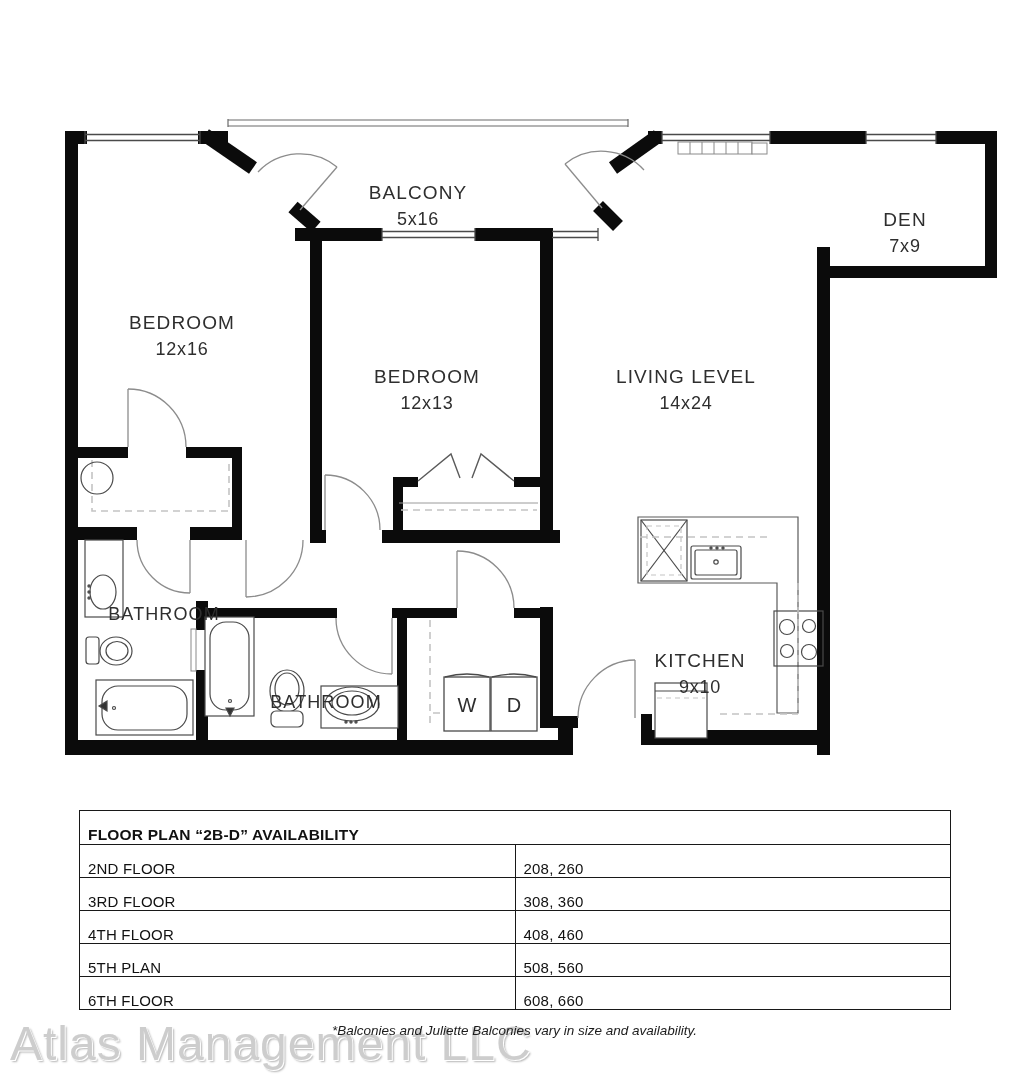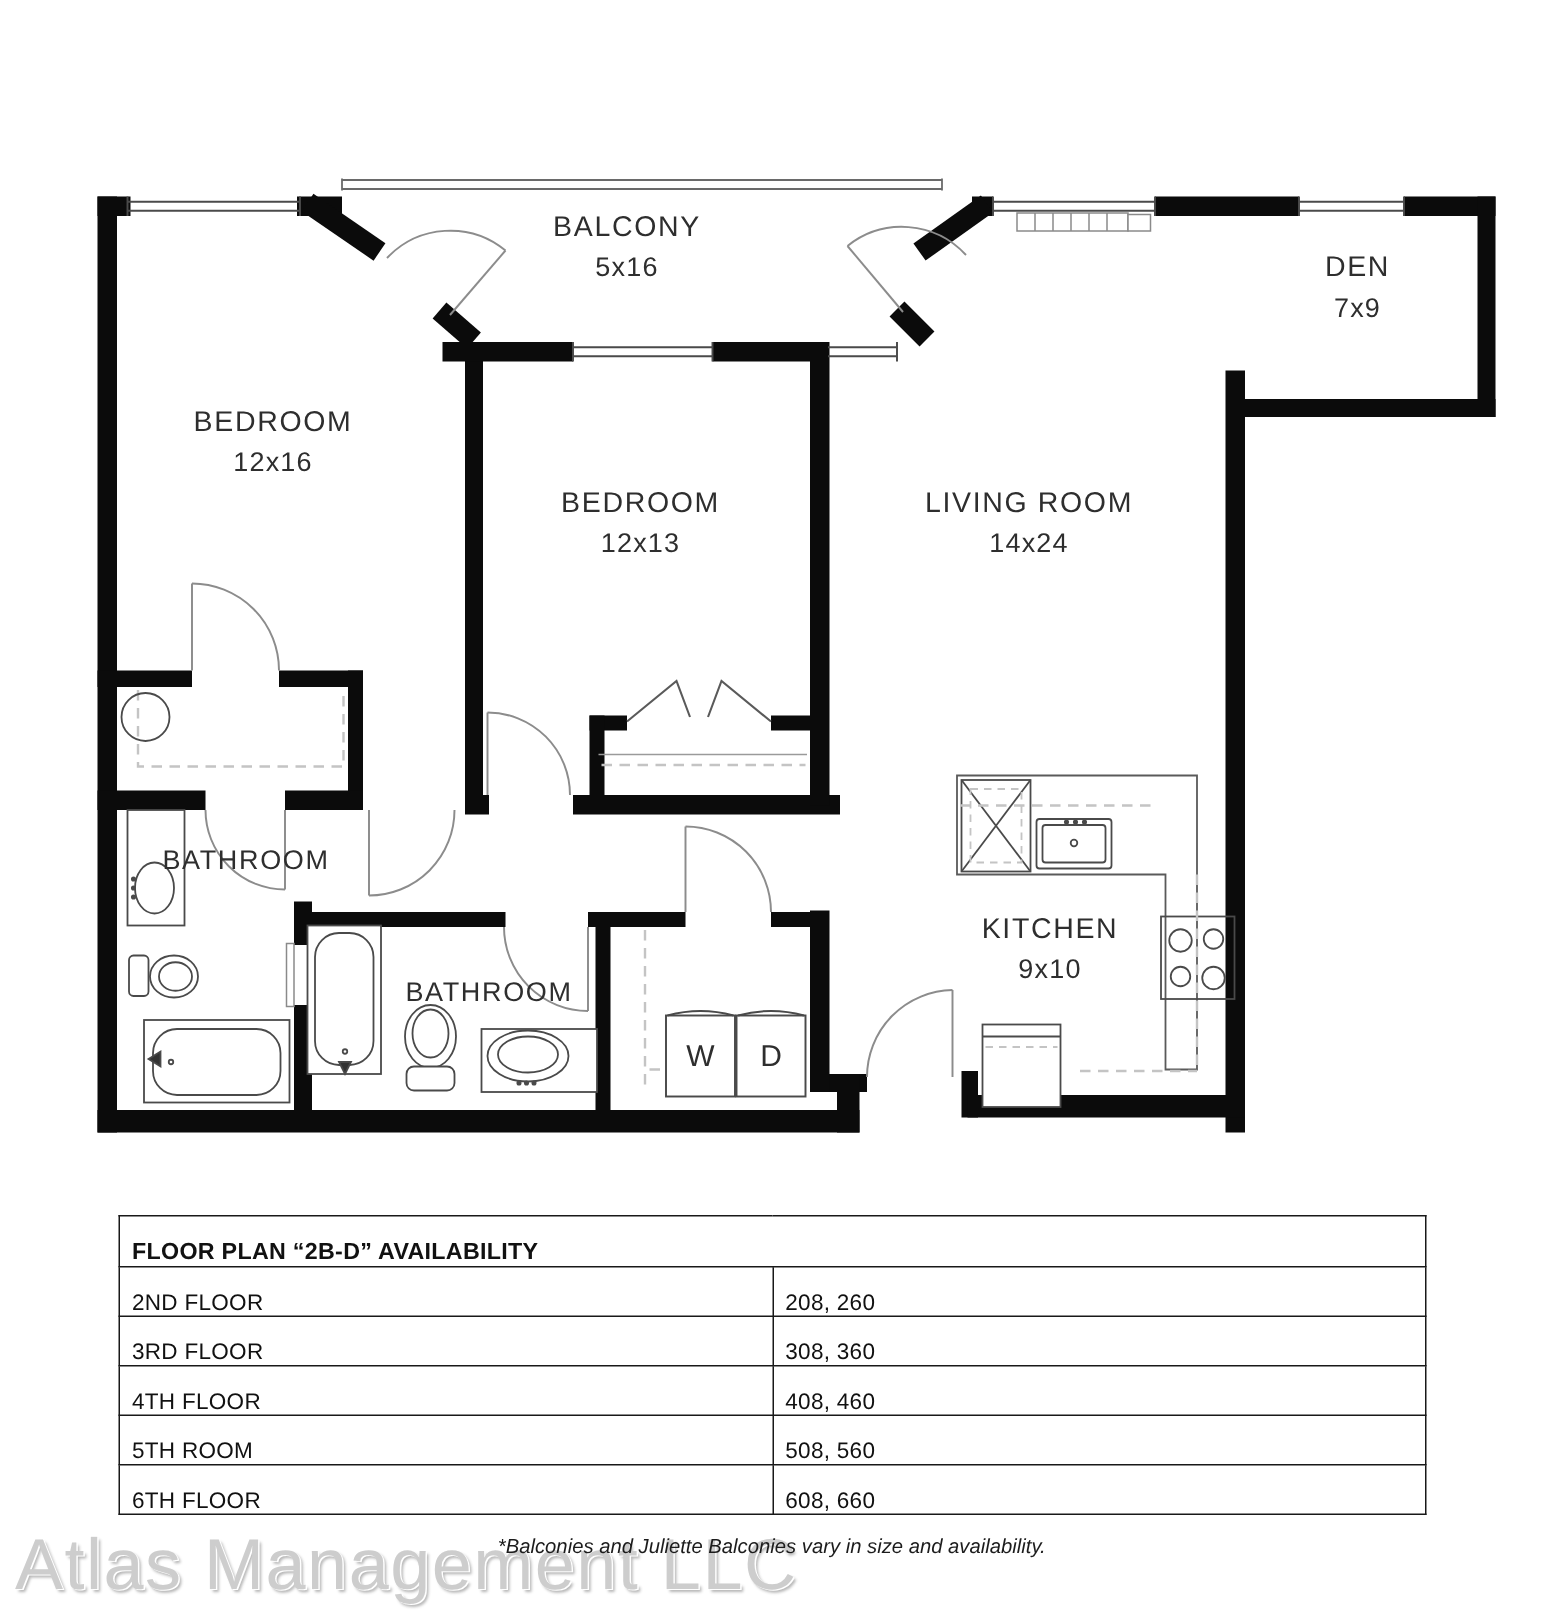--- a/index.html
+++ b/index.html
@@ -2,21 +2,21 @@
 <html><head>
 <meta charset="utf-8">
 <style>
   html,body{margin:0;padding:0;background:#ffffff;}
   #page{position:relative;width:1029px;height:1080px;background:#fff;overflow:hidden;
         font-family:"Liberation Sans",sans-serif;}
   #plan-svg{position:absolute;left:0;top:0;width:1029px;height:1080px;}
   .page-title{position:absolute;left:0;right:0;top:38px;text-align:center;
       font-size:23px;font-weight:700;letter-spacing:.3px;color:#111;}
   .room-label{position:absolute;transform:translate(-50%,-50%);text-align:center;
-      color:#2e2e2e;font-size:19px;letter-spacing:1.1px;line-height:26px;white-space:nowrap;}
+      color:#2e2e2e;font-size:19px;letter-spacing:1.1px;line-height:26px;white-space:nowrap;margin-top:41px;}
   .room-label .dims{font-size:18px;letter-spacing:.8px;}
   .appliance-letter{position:absolute;transform:translate(-50%,-50%);font-size:20px;
       color:#2e2e2e;letter-spacing:0;}
   .avail-table{position:absolute;left:79px;top:810px;width:872px;border-collapse:collapse;
       table-layout:fixed;}
   .avail-table td{border:1.6px solid #181818;font-size:15px;color:#111;
       padding:15px 0 0 8px;vertical-align:middle;letter-spacing:.2px;}
   .avail-table tr{height:24.7px;}
   .avail-table .t-title td{font-weight:700;font-size:15.5px;}
   .avail-table .t-colhead td{font-weight:700;}
@@ -271,21 +271,21 @@
   </div>
   <div class="room-label" style="left:182px;top:295px;">
     <div>BEDROOM</div>
     <div class="dims">12x16</div>
   </div>
   <div class="room-label" style="left:427px;top:349px;">
     <div>BEDROOM</div>
     <div class="dims">12x13</div>
   </div>
   <div class="room-label" style="left:686px;top:349px;">
-    <div>LIVING ROOM</div>
+    <div>LIVING LEVEL</div>
     <div class="dims">14x24</div>
   </div>
   <div class="room-label" style="left:700px;top:633px;">
     <div>KITCHEN</div>
     <div class="dims">9x10</div>
   </div>
   <div class="room-label" style="left:164px;top:573px;font-size:18px;">
     <div>BATHROOM</div>
   </div>
   <div class="room-label" style="left:326px;top:661px;font-size:18px;">
@@ -305,21 +305,21 @@
     </tr>
     <tr>
       <td class="col-level">3RD FLOOR</td>
       <td>308, 360</td>
     </tr>
     <tr>
       <td class="col-level">4TH FLOOR</td>
       <td>408, 460</td>
     </tr>
     <tr>
-      <td class="col-level">5TH ROOM</td>
+      <td class="col-level">5TH PLAN</td>
       <td>508, 560</td>
     </tr>
     <tr>
       <td class="col-level">6TH FLOOR</td>
       <td>608, 660</td>
     </tr>
   </tbody>
     </table>
 
   <div class="footnote">*Balconies and Juliette Balconies vary in size and availability.</div>

